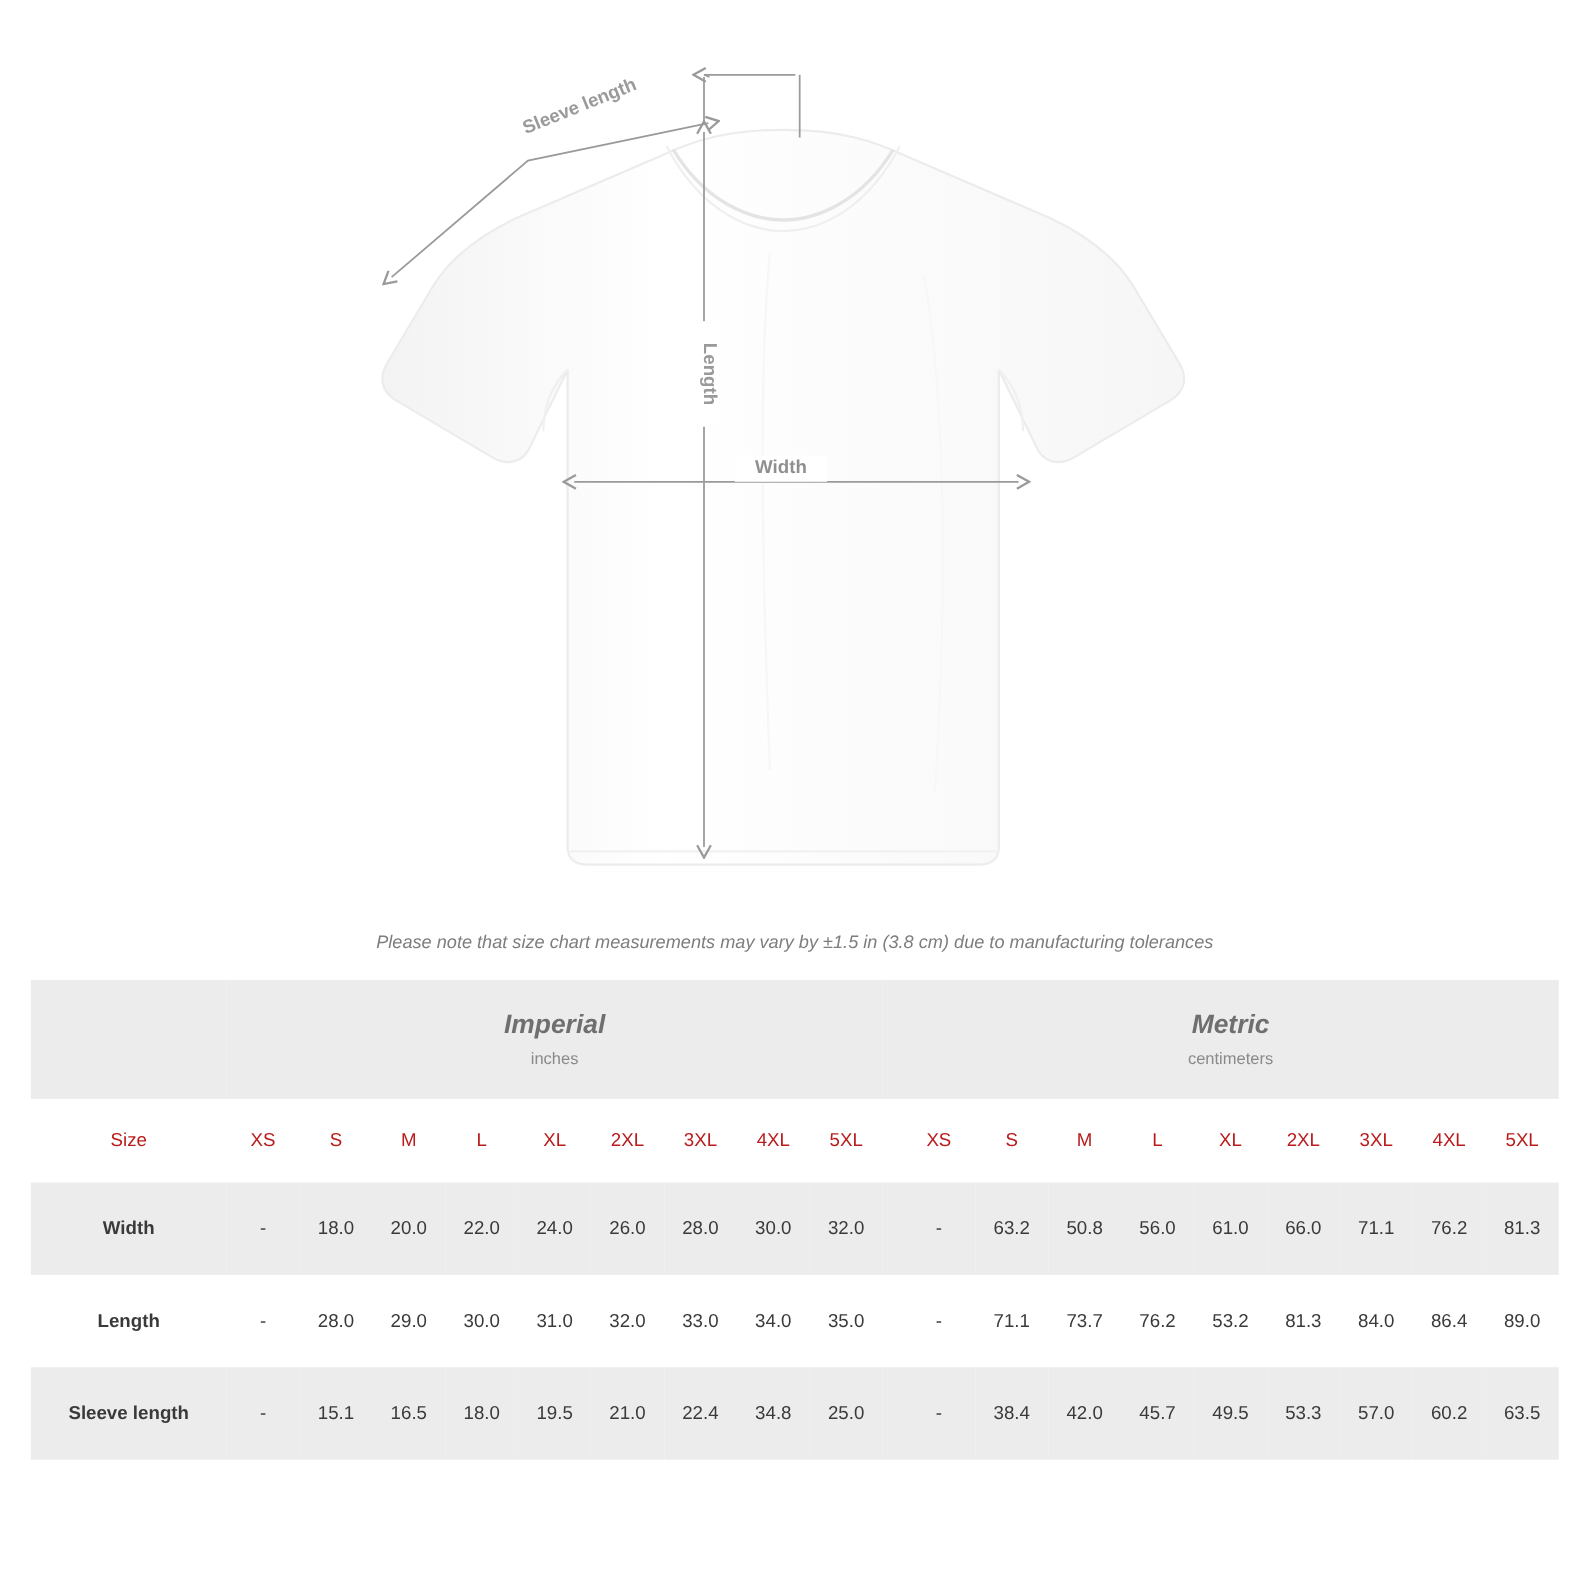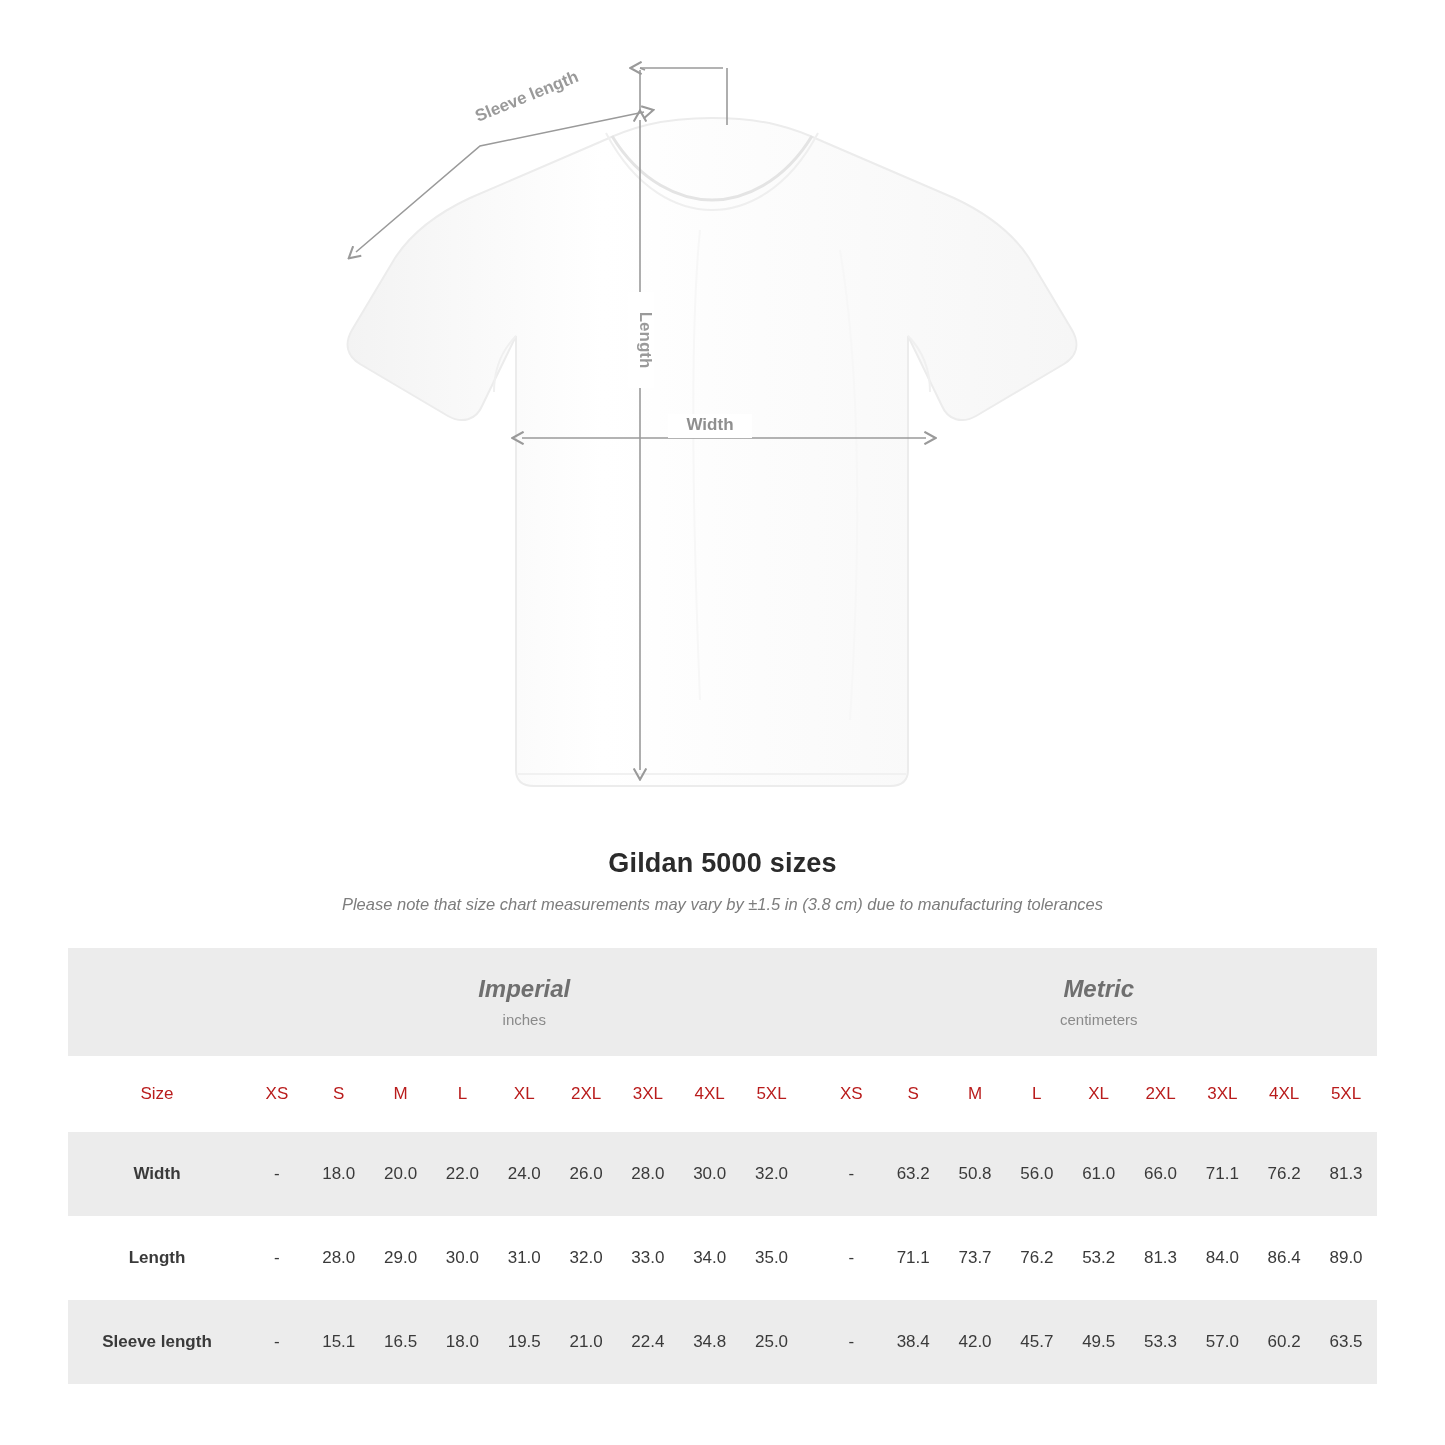--- a/index.html
+++ b/index.html
@@ -44,22 +44,22 @@
   }
   .chart-note {
     font-size: 16.5px;
     font-style: italic;
     color: #7d7d7d;
     margin-top: 16px;
   }
 
   
   .table-wrap {
-    margin-top: 34px;
-    padding: 0 68px;
+    margin-top: 24px;
+    padding: 0 28px;
   }
   table.size-table {
     border-collapse: collapse;
     width: 100%;
     table-layout: fixed;
   }
   table.size-table td,
   table.size-table th {
     text-align: center;
     vertical-align: middle;
@@ -194,21 +194,20 @@
 
       <g>
         <line x1="522" y1="438" x2="926" y2="438" stroke="#9a9a9a" stroke-width="1.6" marker-start="url(#arrowStart)" marker-end="url(#arrowEnd)"></line>
         <rect x="668" y="414" width="84" height="24" fill="#ffffff"></rect>
         <text x="710" y="430" fill="#8f8f8f" font-family="Liberation Sans, sans-serif" font-size="17" font-weight="bold" text-anchor="middle">Width</text>
       </g>
     </svg>
   </div>
 
   <div class="title-block">
-    <div class="chart-title">Gildan 5000 sizes</div>
     <div class="chart-note">Please note that size chart measurements may vary by ±1.5 in (3.8 cm) due to manufacturing tolerances</div>
   </div>
 
   <div class="table-wrap">
     <table class="size-table">
       <colgroup>
         <col class="label-col">
         <col span="9">
         <col class="sp-col">
         <col span="9">

